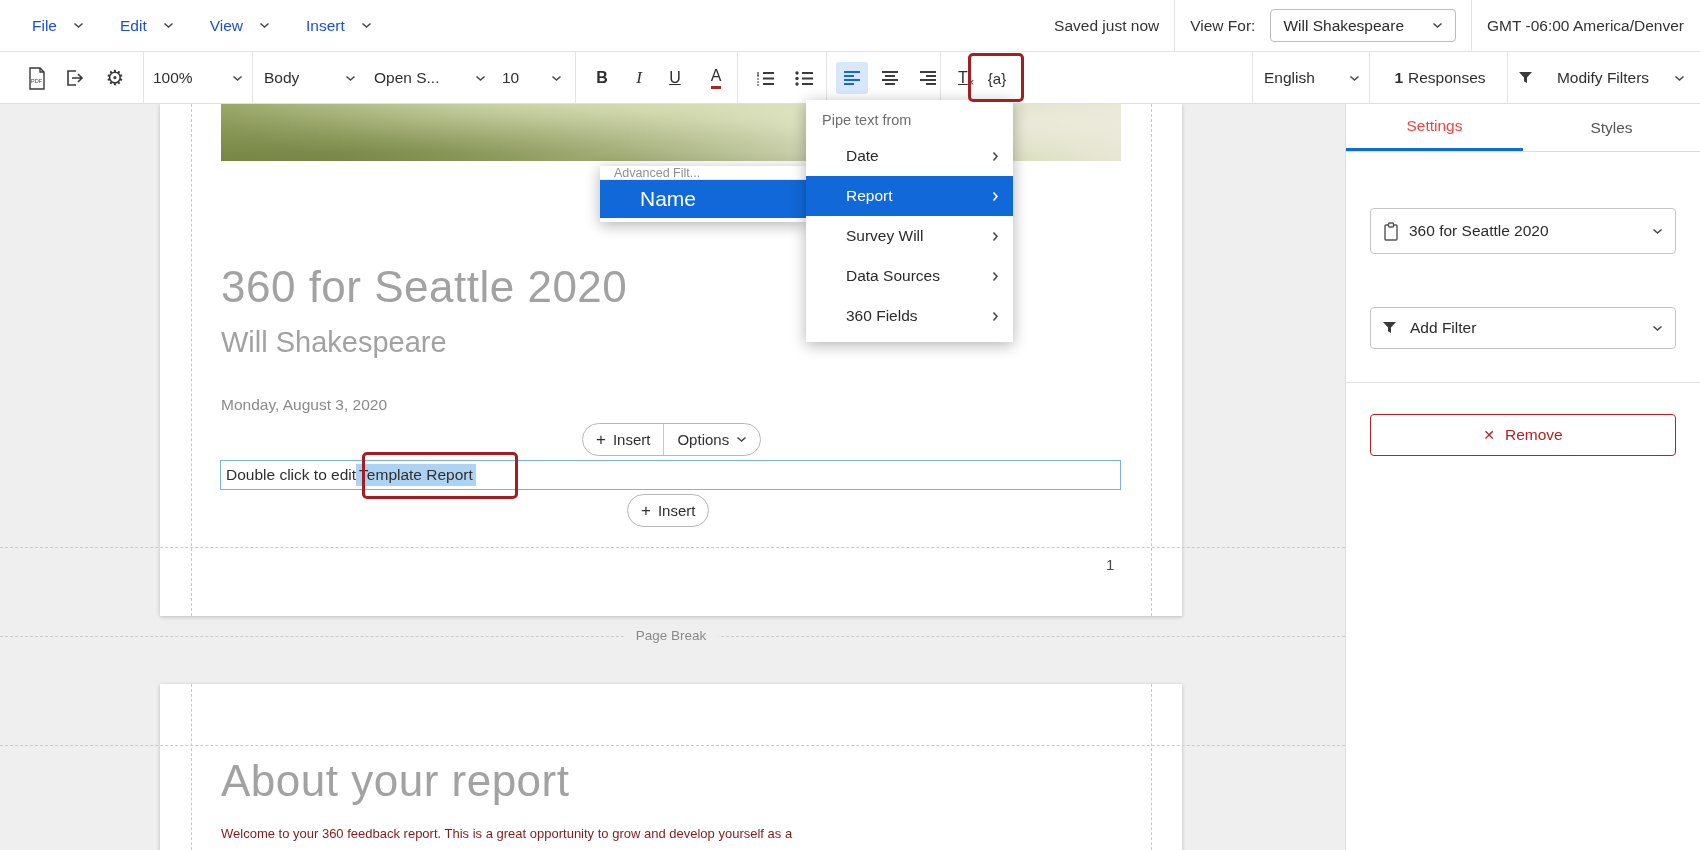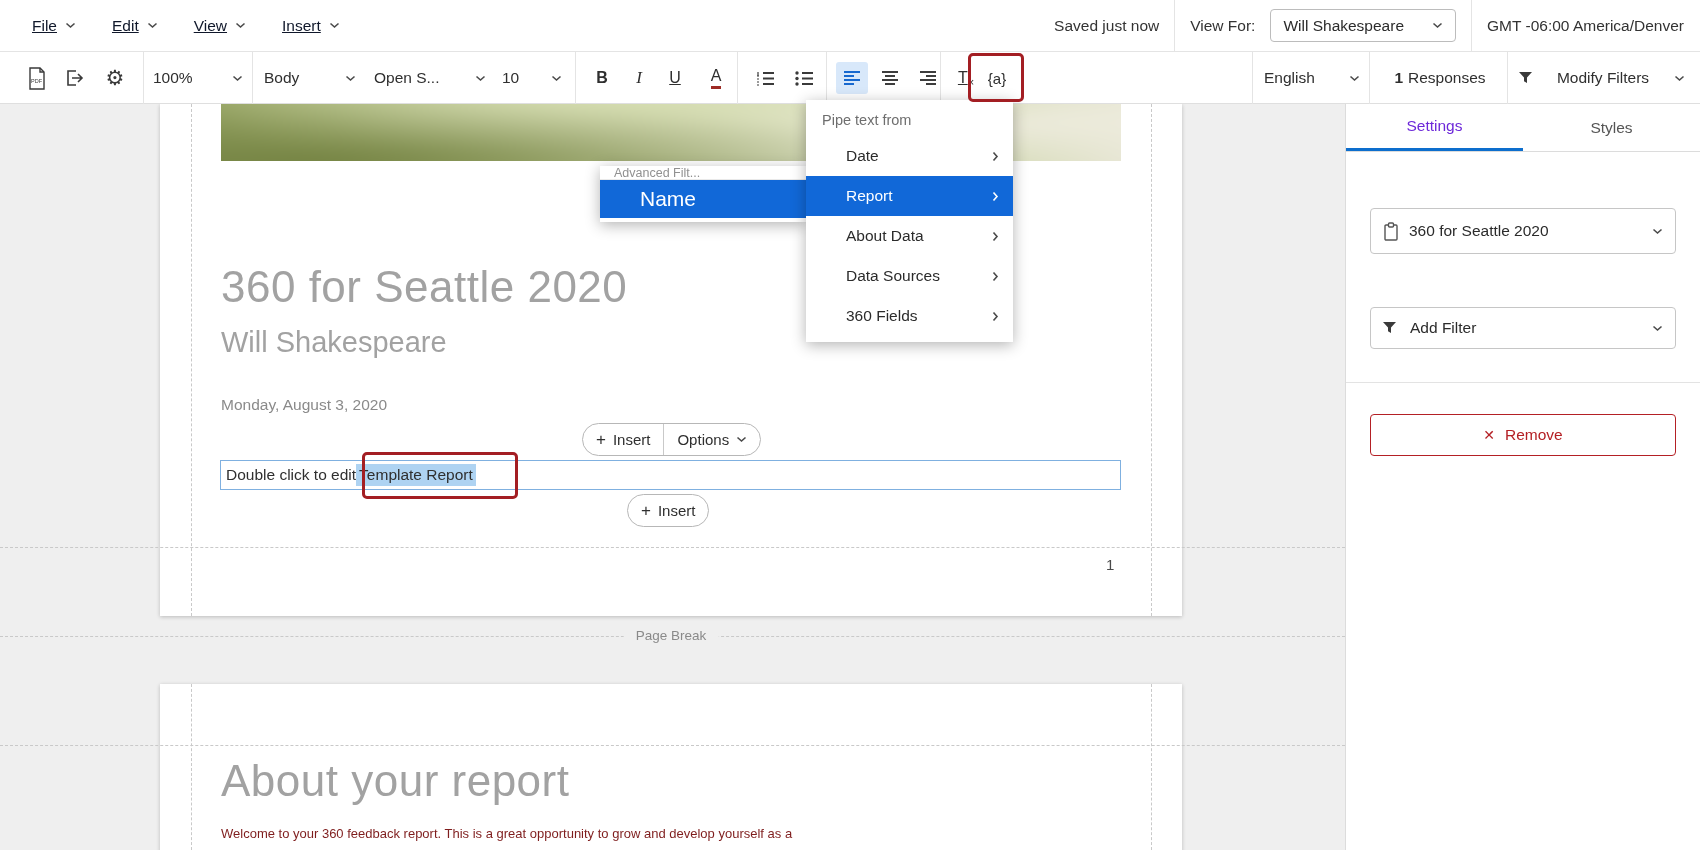--- a/index.html
+++ b/index.html
@@ -5,21 +5,21 @@
   * { margin:0; padding:0; box-sizing:border-box; }
   html,body { width:1700px; height:850px; }
   body { font-family:"Liberation Sans", sans-serif; background:#efefef; }
   .app { position:relative; width:1700px; height:850px; background:#efefef; overflow:hidden; }
 
   
   .menubar { position:absolute; top:0; left:0; width:1700px; height:52px; background:#fff;
              border-bottom:1px solid #e4e4e4; display:flex; align-items:center;
              justify-content:space-between; padding:0 16px 0 32px; z-index:40; }
   .mb-left { display:flex; align-items:center; gap:36px; height:100%; }
-  .menu-item { display:flex; align-items:center; gap:8px; font-size:15.5px; color:#0f172a; cursor:default;text-decoration:underline; }
+  .menu-item { display:flex; align-items:center; gap:16px; font-size:15.5px; color:#1d4ed8; cursor:default; }
   .mb-right { display:flex; align-items:center; gap:15px; height:100%; }
   .vdiv { width:1px; height:52px; background:#e4e4e4; }
   .mb-text { font-size:15.5px; color:#333; }
   .select-pill { height:33px; border:1px solid #bcbcbc; border-radius:4px; display:flex;
                  align-items:center; gap:28px; padding:0 12px; font-size:15.5px; color:#2b2b2b; background:#fff; }
 
   
   .toolbar { position:absolute; top:52px; left:0; width:1700px; height:52px; background:#fff;
              border-bottom:1px solid #dfdfdf; z-index:40; }
   .tb { position:absolute; top:0; height:52px; display:flex; align-items:center; font-size:15.5px; color:#2f2f2f; }
@@ -83,21 +83,21 @@
   .sm-partial { height:14px; line-height:15px; padding-left:14px; font-size:12.5px; color:#909090;
                 overflow:hidden; white-space:nowrap; border-bottom:1px solid #e9e9e9; }
   .sm-item { height:38px; background:#1168d8; color:#fff; display:flex; align-items:center;
              padding-left:40px; font-size:21px; cursor:pointer; }
 
   
   .sidebar { position:absolute; left:1345px; top:104px; width:355px; height:746px; background:#fff;
              border-left:1px solid #dcdcdc; z-index:20; }
   .tabs { display:flex; height:48px; border-bottom:1px solid #dcdcdc; }
   .tab { flex:1; display:flex; align-items:center; justify-content:center; font-size:15.5px; color:#555; cursor:pointer; }
-  .tab.active { color:#6d28d9; border-bottom:3px solid #0d6ecd; }
+  .tab.active { color:#ef4444; border-bottom:3px solid #0d6ecd; }
   .sb-label { position:absolute; left:25px; font-size:14.5px; color:#4f4f4f;margin-top:44px; }
   .sb-select { position:absolute; left:24px; width:306px; border:1px solid #c6c6c6; border-radius:4px;
                background:#fff; display:flex; align-items:center; padding:0 12px; font-size:15.5px; color:#2b2b2b; }
   .sb-select .grow { flex:1; }
   .sb-divider { position:absolute; left:0; width:355px; height:1px; background:#e3e3e3; }
   .remove-btn { position:absolute; left:24px; top:310px; width:306px; height:42px; border:1px solid #b42025;
                 border-radius:4px; background:#fff; display:flex; align-items:center; justify-content:center;
                 gap:10px; font-size:15.5px; color:#b42025; cursor:pointer; }
   .x-glyph { font-size:14px; color:#b42025; }
 
@@ -386,21 +386,21 @@
     </div>
     <div class="pm-item active">
       <span>Report</span>
       <span>
           <svg width="7" height="11" viewBox="0 0 7 11">
             <path d="M1.5 1.5 L5 5.5 L1.5 9.5" fill="none" stroke="#fff" stroke-width="1.6"></path>
           </svg>
         </span>
     </div>
     <div class="pm-item">
-      <span>About Data</span>
+      <span>Survey Will</span>
       <span>
           <svg width="7" height="11" viewBox="0 0 7 11">
             <path d="M1.5 1.5 L5 5.5 L1.5 9.5" fill="none" stroke="#4a4a4a" stroke-width="1.6"></path>
           </svg>
         </span>
     </div>
     <div class="pm-item">
       <span>Data Sources</span>
       <span>
           <svg width="7" height="11" viewBox="0 0 7 11">

